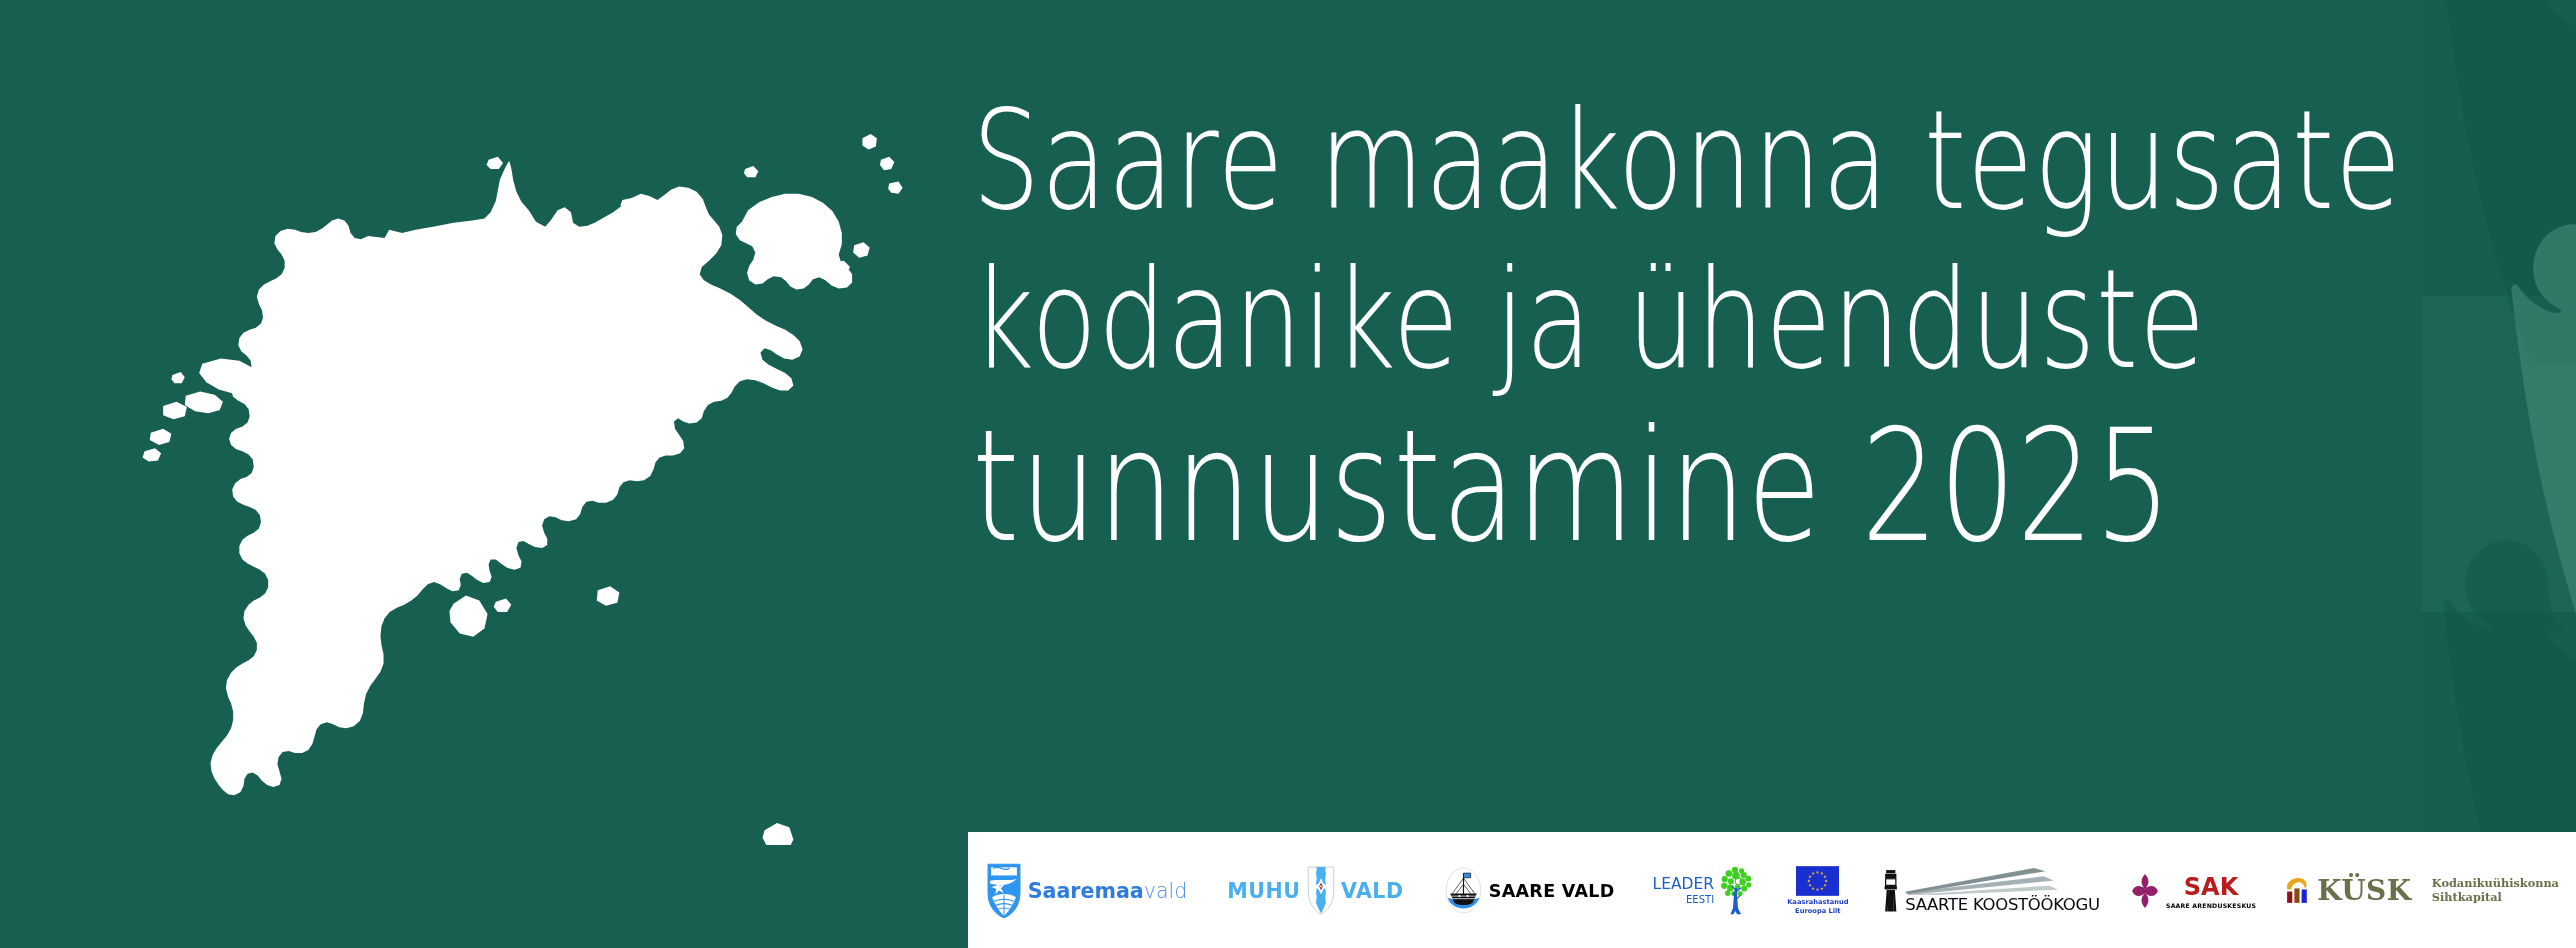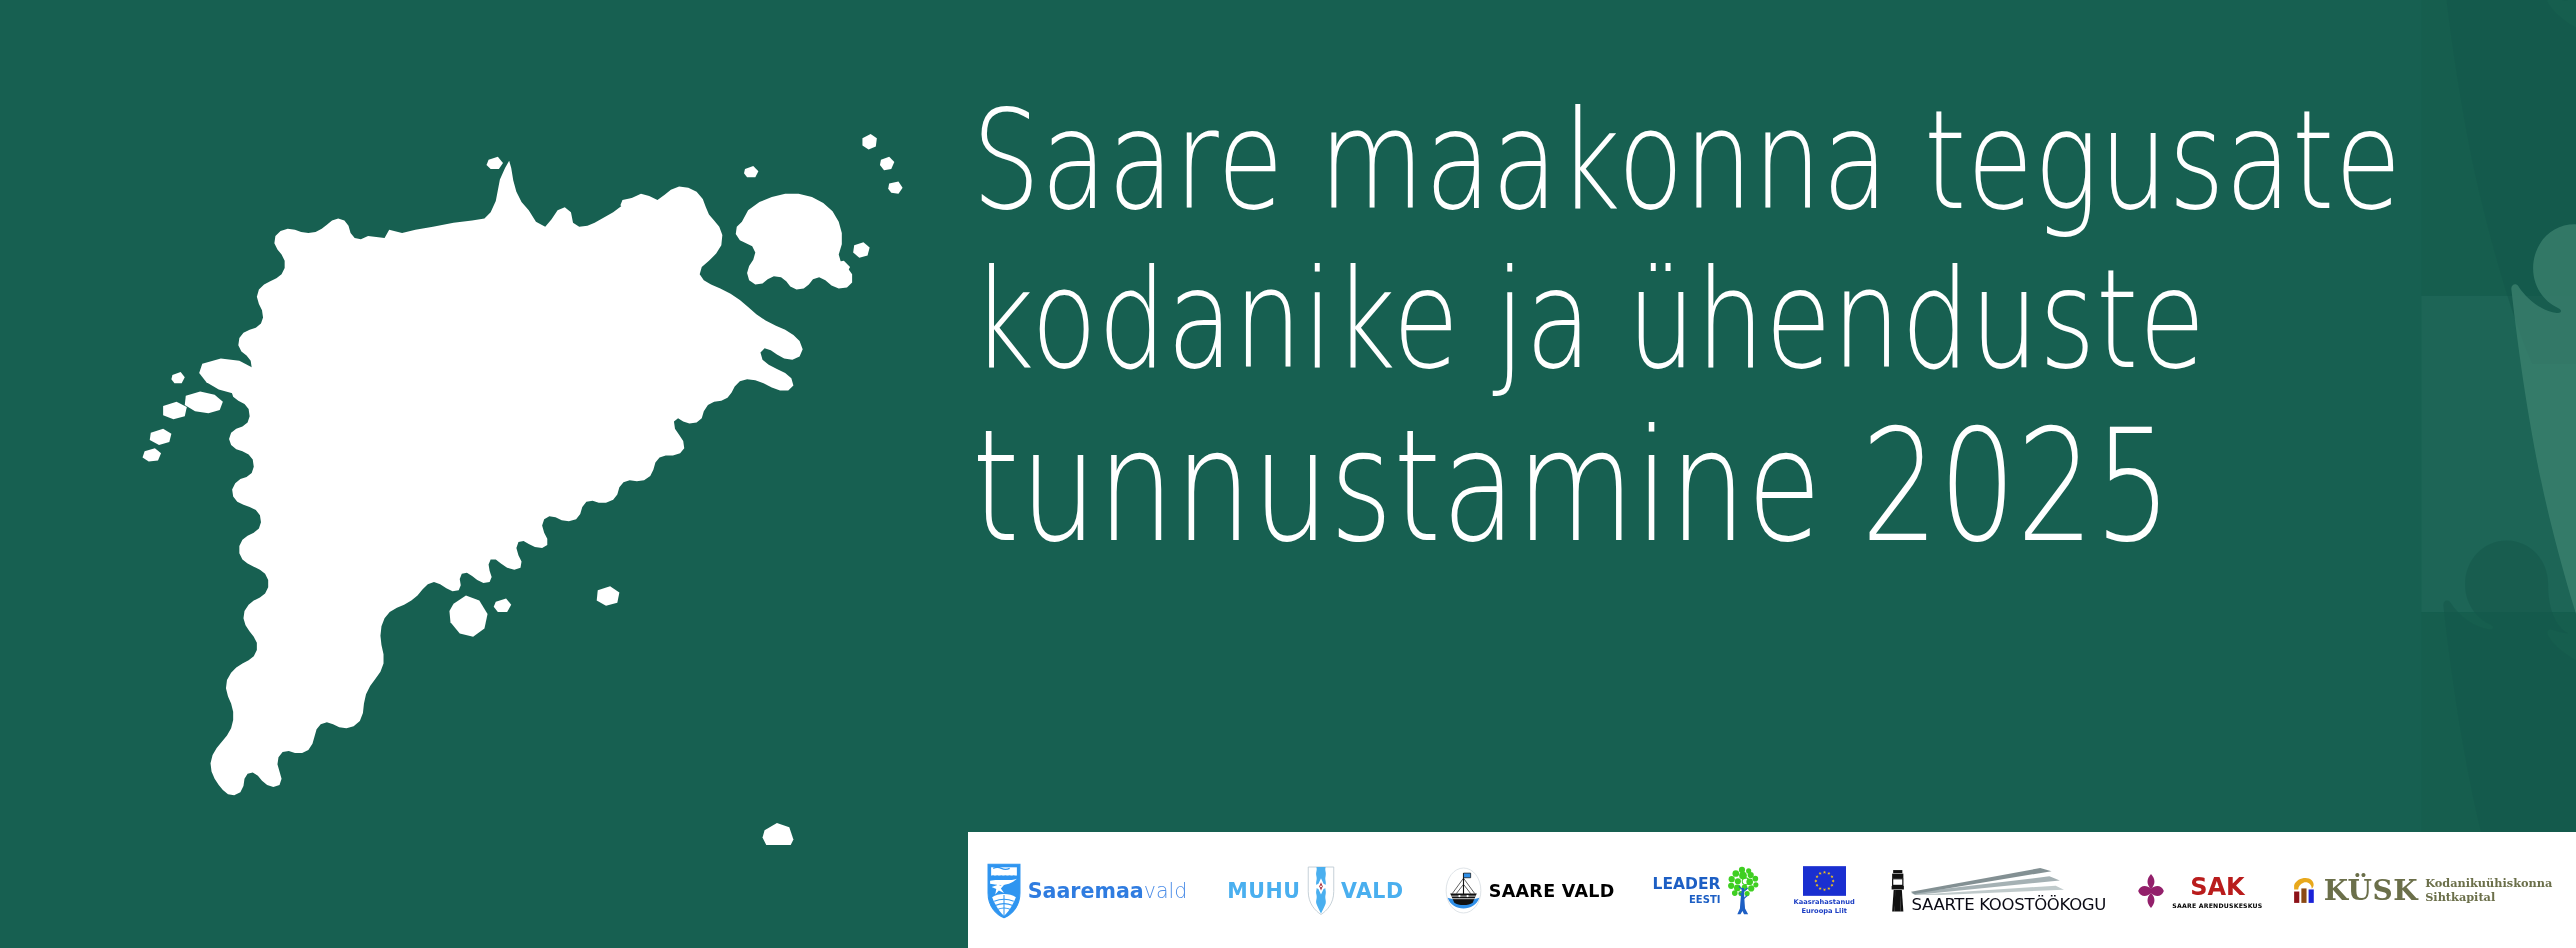--- a/index.html
+++ b/index.html
@@ -32,21 +32,21 @@
   .logo .txt{white-space:nowrap;}
 
   .saaremaa-txt{font-family:"DejaVu Sans",sans-serif;font-size:20.6px;color:#2f7ce0;}
   .saaremaa-txt b{font-weight:bold;color:#2f7ce0;}
   .saaremaa-txt i{font-style:normal;font-weight:300;color:#4f8fe8;}
 
   .muhu-txt{font-family:"DejaVu Sans",sans-serif;font-weight:bold;font-size:20.6px;
             color:#4aafef;letter-spacing:0.5px;}
   .ruhnu-txt{font-family:"DejaVu Sans",sans-serif;font-weight:bold;font-size:17.5px;
              color:#000;letter-spacing:0.3px;}
-  .leader-txt{font-family:"DejaVu Sans",sans-serif;font-weight:bold;font-size:15.5px;
+  .leader-txt{font-family:"DejaVu Sans",sans-serif;font-weight:normal;font-size:15.5px;
               color:#1d5fc4;line-height:1.25;}
   .leader-txt .sub{font-size:10px;display:block;text-align:right;}
   .eu-cap{font-family:"DejaVu Sans",sans-serif;font-weight:bold;font-size:6.7px;
           color:#1d3fc4;line-height:1.3;text-align:center;margin-top:2.6px;}
   .skk-txt{font-family:"DejaVu Sans",sans-serif;font-weight:normal;font-size:16.5px;
            color:#0a0a14;letter-spacing:-0.3px;}
   .sak-txt{font-family:"DejaVu Sans",sans-serif;font-weight:bold;font-size:24px;color:#b91c1c;}
   .sak-sub{font-family:"DejaVu Sans",sans-serif;font-weight:bold;font-size:6.2px;
            color:#000;letter-spacing:0.2px;text-align:center;margin-top:1px;}
   .kusk-txt{font-family:"DejaVu Serif",serif;font-size:28px;color:#6b6f4a;letter-spacing:0.5px;font-weight:bold;}
@@ -388,21 +388,21 @@
     </div>
 
     <div class="logo" style="gap:5.2px;">
       <svg width="27" height="30" viewBox="0 0 52 58">
         <path d="M4 18 C8 4 30 0 38 8 C44 14 42 22 38 24 C38 16 30 10 22 13 C15 16 12 21 12 26 L4 26 Z" fill="#e8a81c"></path>
         <rect x="4" y="30" width="10" height="22" fill="#8d1118"></rect>
         <rect x="18" y="24" width="10" height="28" fill="#8a4a14"></rect>
         <rect x="32" y="26" width="10" height="26" fill="#1a22d8"></rect>
       </svg>
       <span class="txt kusk-txt">KÜSK</span>
-      <div class="kusk-sub" style="margin-left:2px;">
+      <div class="kusk-sub" style="margin-left:15px;">
         <div>Kodanikuühiskonna</div>
         <div>Sihtkapital</div>
       </div>
     </div>
 
   </div>
 </div>
 
 
 </body></html>

